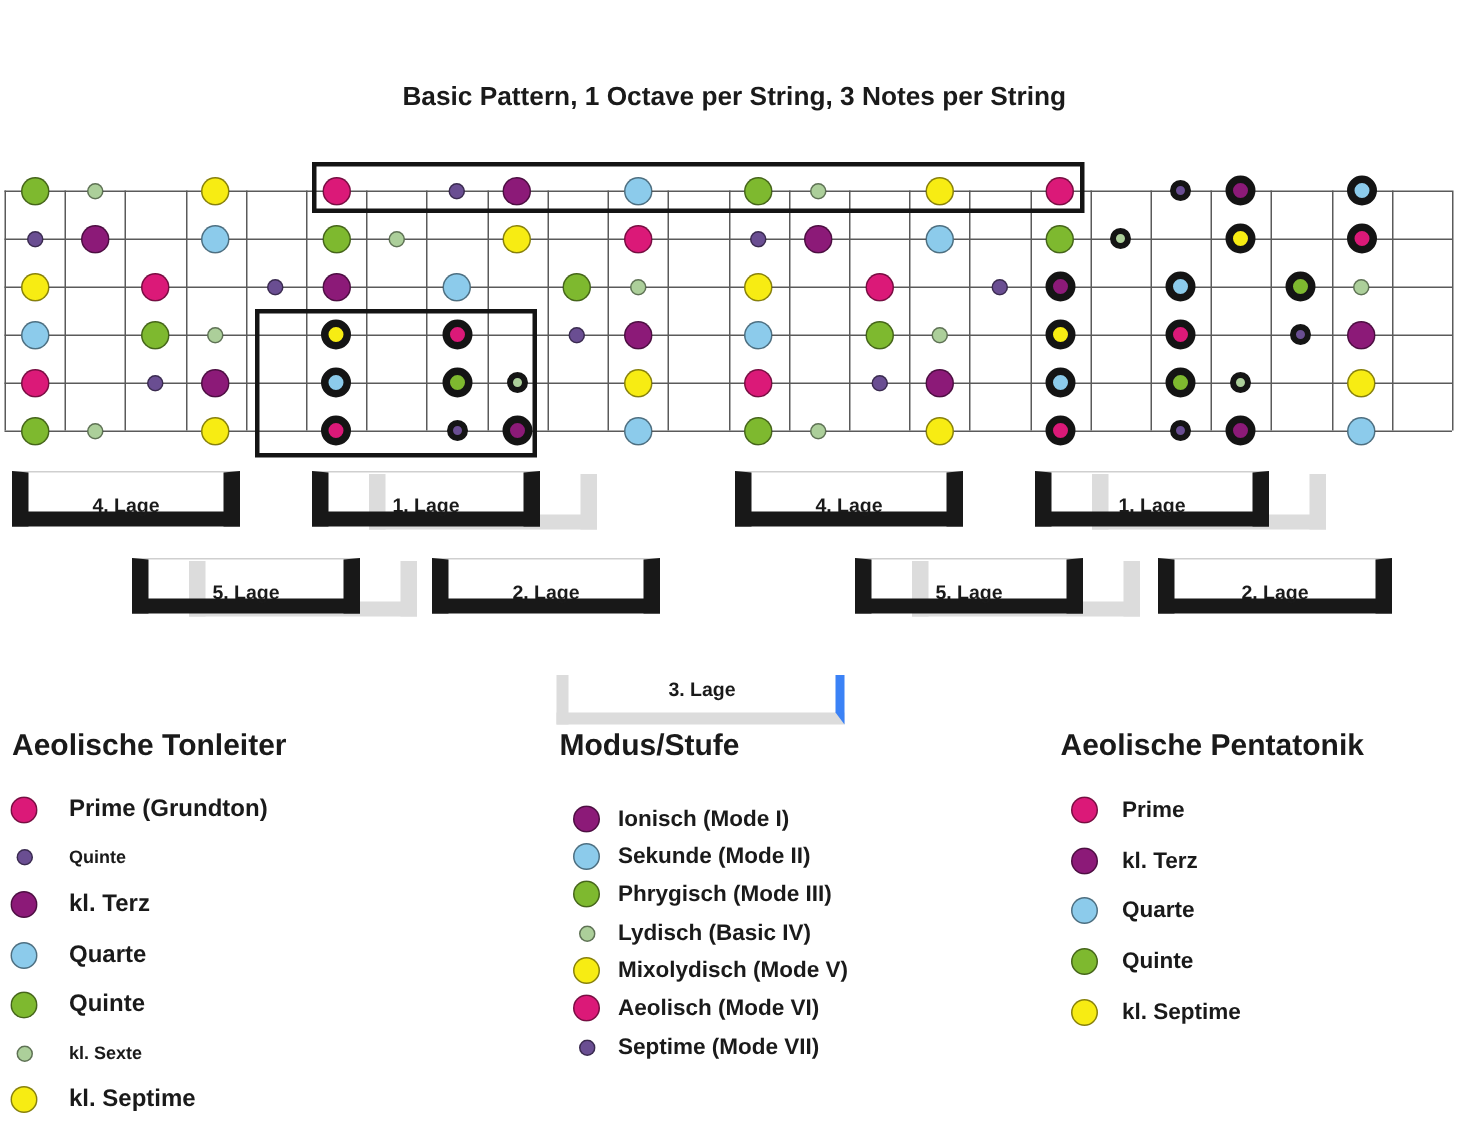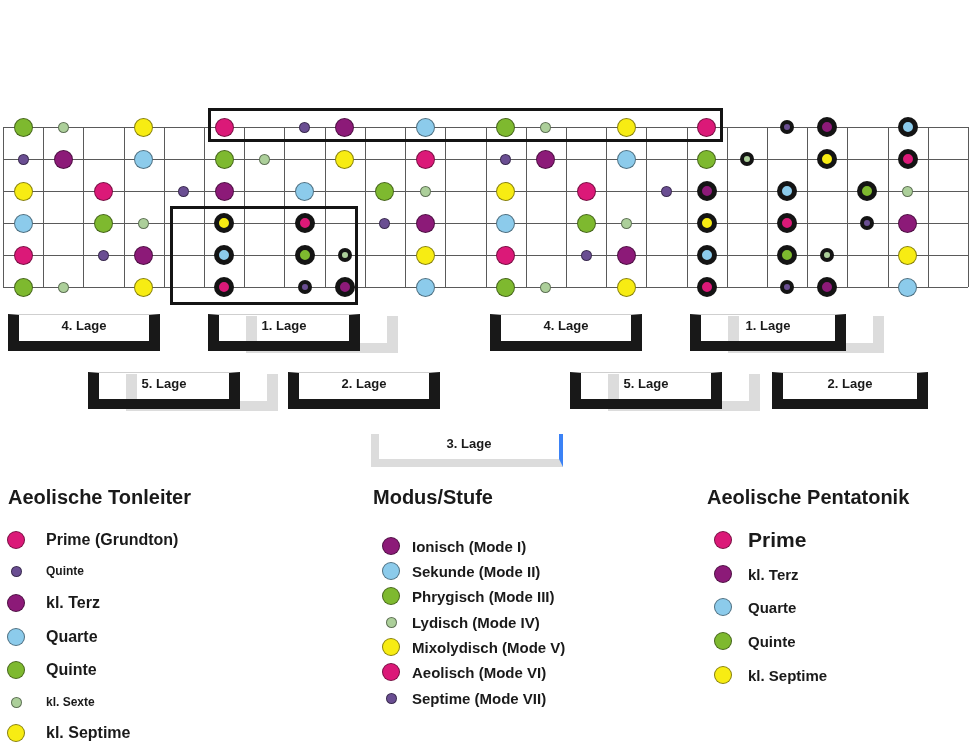--- a/index.html
+++ b/index.html
@@ -10,35 +10,36 @@
   .title{position:absolute;left:0;top:3px;width:100%;text-align:center;
          font-size:29px;font-weight:bold;letter-spacing:.5px;}
   .subtitle{position:absolute;left:0;top:54px;width:100%;text-align:center;
          font-size:17.5px;font-weight:bold;}
   .gridline{position:absolute;background:#5a5a5a;}
   .obox{position:absolute;border:3px solid #141414;box-sizing:border-box;background:transparent;}
   .dot{position:absolute;border-radius:50%;box-sizing:content-box;}
   .bracket{position:absolute;height:37px;box-sizing:border-box;background:transparent;
     border-left:11px solid #181818;border-right:11px solid #181818;
     border-bottom:10px solid #181818;border-top:1px solid #cfcfcf;
-    text-align:center;font-size:13px;font-weight:bold;padding-top:3px;}
+    text-align:center;font-size:13px;font-weight:bold;padding-top:14px;}
   .bracket-shadow{position:absolute;height:37px;box-sizing:border-box;
     border-left:11px solid #dcdcdc;border-right:11px solid #dcdcdc;
     border-bottom:10px solid #dcdcdc;}
   .bracket-gray{position:absolute;height:33px;box-sizing:border-box;
-    border-left:8px solid #dcdcdc;border-right:4px solid #3b82f6;
+    border-left:8px solid #dcdcdc;border-right:6px solid #3b82f6;
     border-bottom:8px solid #dcdcdc;
-    text-align:center;font-size:13px;font-weight:bold;padding-top:2px;color:#1a1a1a;}
+    text-align:center;font-size:13px;font-weight:bold;padding-top:2px;color:#1a1a1a;margin-top:16px;}
   .legend-title{position:absolute;font-size:20px;font-weight:bold;white-space:nowrap;}
   .legend-label{position:absolute;font-weight:bold;white-space:nowrap;transform:translateY(-50%);}
 </style>
 </head>
 <body>
 
 <div id="stage">
+  <div class="subtitle">Basic Pattern, 1 Octave per String, 3 Notes per String</div>
   <div id="fretboard">
       <div class="gridline" style="left: 3px; top: 127px; width: 965px; height: 1px;"></div>
       <div class="gridline" style="left: 3px; top: 159px; width: 965px; height: 1px;"></div>
       <div class="gridline" style="left: 3px; top: 191px; width: 965px; height: 1px;"></div>
       <div class="gridline" style="left: 3px; top: 223px; width: 965px; height: 1px;"></div>
       <div class="gridline" style="left: 3px; top: 255px; width: 965px; height: 1px;"></div>
       <div class="gridline" style="left: 3px; top: 287px; width: 965px; height: 1px;"></div>
       <div class="gridline" style="left: 3px; top: 127px; width: 1px; height: 160px;"></div>
       <div class="gridline" style="left: 43.2083px; top: 127px; width: 1px; height: 160px;"></div>
       <div class="gridline" style="left: 83.4167px; top: 127px; width: 1px; height: 160px;"></div>
@@ -183,30 +184,30 @@
       <div class="dot" style="left: 7px; top: 724px; width: 16px; height: 16px; background: rgb(247, 236, 19); border: 1px solid rgba(0, 0, 0, 0.45);"></div>
       <div class="legend-label" style="left: 46px; top: 733px; font-size: 16px;">kl. Septime</div>
       <div class="legend-title" style="left: 373px; top: 486px;">Modus/Stufe</div>
       <div class="dot" style="left: 382px; top: 537px; width: 16px; height: 16px; background: rgb(140, 26, 120); border: 1px solid rgba(0, 0, 0, 0.45);"></div>
       <div class="legend-label" style="left: 412px; top: 546px; font-size: 15px;">Ionisch (Mode I)</div>
       <div class="dot" style="left: 382px; top: 562px; width: 16px; height: 16px; background: rgb(140, 203, 235); border: 1px solid rgba(0, 0, 0, 0.45);"></div>
       <div class="legend-label" style="left: 412px; top: 571px; font-size: 15px;">Sekunde (Mode II)</div>
       <div class="dot" style="left: 382px; top: 587px; width: 16px; height: 16px; background: rgb(126, 185, 47); border: 1px solid rgba(0, 0, 0, 0.45);"></div>
       <div class="legend-label" style="left: 412px; top: 596px; font-size: 15px;">Phrygisch (Mode III)</div>
       <div class="dot" style="left: 385.5px; top: 616.5px; width: 9px; height: 9px; background: rgb(172, 207, 154); border: 1px solid rgba(0, 0, 0, 0.45);"></div>
-      <div class="legend-label" style="left: 412px; top: 622px; font-size: 15px;">Lydisch (Mode IV)</div>
+      <div class="legend-label" style="left: 412px; top: 622px; font-size: 15px;">Lydisch (Basic IV)</div>
       <div class="dot" style="left: 382px; top: 638px; width: 16px; height: 16px; background: rgb(247, 236, 19); border: 1px solid rgba(0, 0, 0, 0.45);"></div>
       <div class="legend-label" style="left: 412px; top: 647px; font-size: 15px;">Mixolydisch (Mode V)</div>
       <div class="dot" style="left: 382px; top: 663px; width: 16px; height: 16px; background: rgb(219, 25, 120); border: 1px solid rgba(0, 0, 0, 0.45);"></div>
       <div class="legend-label" style="left: 412px; top: 672px; font-size: 15px;">Aeolisch (Mode VI)</div>
       <div class="dot" style="left: 385.5px; top: 692.5px; width: 9px; height: 9px; background: rgb(106, 78, 146); border: 1px solid rgba(0, 0, 0, 0.45);"></div>
       <div class="legend-label" style="left: 412px; top: 698px; font-size: 15px;">Septime (Mode VII)</div>
       <div class="legend-title" style="left: 707px; top: 486px;">Aeolische Pentatonik</div>
       <div class="dot" style="left: 714px; top: 531px; width: 16px; height: 16px; background: rgb(219, 25, 120); border: 1px solid rgba(0, 0, 0, 0.45);"></div>
-      <div class="legend-label" style="left: 748px; top: 540px; font-size: 21px; text-align: right;">Prime</div>
+      <div class="legend-label" style="left: 748px; top: 540px; font-size: 15px; text-align: right;">Prime</div>
       <div class="dot" style="left: 714px; top: 565px; width: 16px; height: 16px; background: rgb(140, 26, 120); border: 1px solid rgba(0, 0, 0, 0.45);"></div>
       <div class="legend-label" style="left: 748px; top: 574px; font-size: 15px;">kl. Terz</div>
       <div class="dot" style="left: 714px; top: 598px; width: 16px; height: 16px; background: rgb(140, 203, 235); border: 1px solid rgba(0, 0, 0, 0.45);"></div>
       <div class="legend-label" style="left: 748px; top: 607px; font-size: 15px;">Quarte</div>
       <div class="dot" style="left: 714px; top: 632px; width: 16px; height: 16px; background: rgb(126, 185, 47); border: 1px solid rgba(0, 0, 0, 0.45);"></div>
       <div class="legend-label" style="left: 748px; top: 641px; font-size: 15px;">Quinte</div>
       <div class="dot" style="left: 714px; top: 666px; width: 16px; height: 16px; background: rgb(247, 236, 19); border: 1px solid rgba(0, 0, 0, 0.45);"></div>
       <div class="legend-label" style="left: 748px; top: 675px; font-size: 15px;">kl. Septime</div>
     </div>
 </div>

